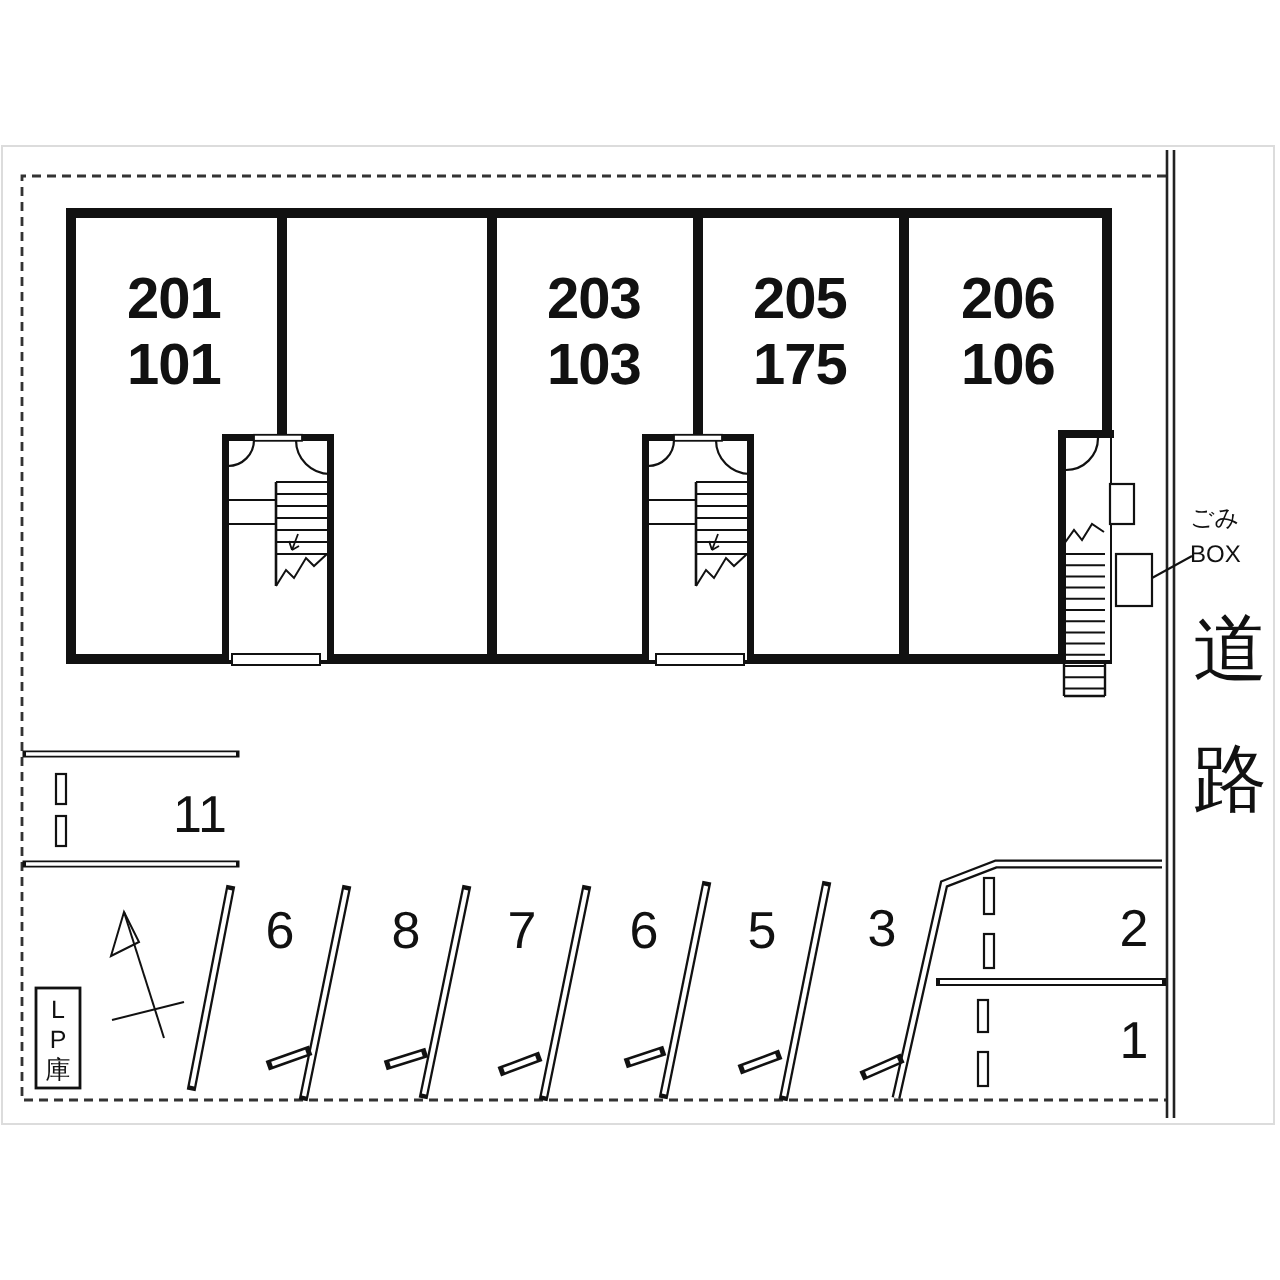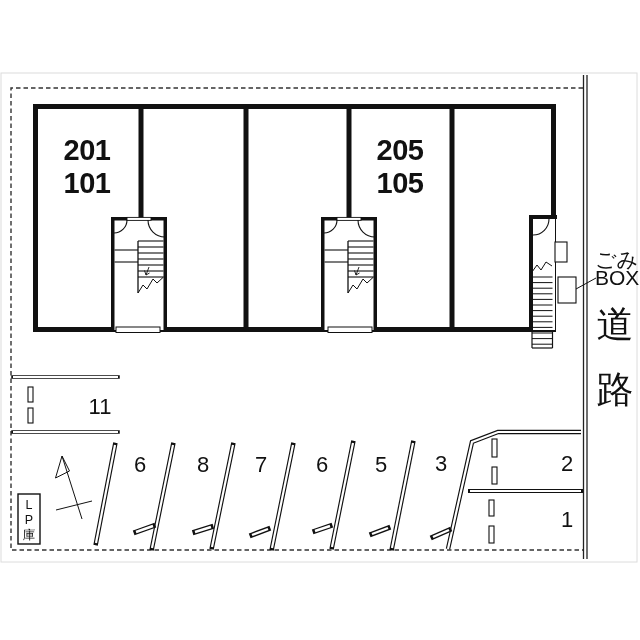--- a/index.html
+++ b/index.html
@@ -2,22 +2,22 @@
 <html><head>
 <meta charset="utf-8">
 <style>
   html,body{margin:0;padding:0;background:#fff;}
   #stage{position:relative;width:640px;height:640px;background:#ffffff;overflow:hidden;
          font-family:"Liberation Sans", sans-serif;color:#111;}
   #linework{position:absolute;left:0;top:0;}
   .txt{position:absolute;white-space:pre-line;color:#111;}
   .unit-label{width:100px;text-align:center;font-size:29px;line-height:33px;
               font-weight:600;letter-spacing:-0.5px;}
-  .park-label{width:44px;text-align:center;font-size:22px;line-height:26px;font-weight:500;}
-  .garbage-label{font-size:21px;line-height:17.5px;font-weight:500;}
+  .park-label{width:44px;text-align:center;font-size:26px;line-height:26px;font-weight:500;}
+  .garbage-label{font-size:12px;line-height:17.5px;font-weight:500;}
   .road-label{width:46px;text-align:center;font-size:37px;line-height:65px;font-weight:500;}
   .lp-label{width:22px;text-align:center;font-size:12.5px;line-height:15px;font-weight:500;}
 </style>
 </head>
 <body>
 
 <div id="stage">
 
   <svg id="linework" width="640" height="640" viewBox="0 0 640 640">
 
@@ -190,22 +190,26 @@
       <path d="M62 456 L55.5 478 L69.5 471 Z"></path>
       <line x1="62" y1="456" x2="82" y2="519"></line>
       <line x1="56" y1="510" x2="92" y2="501"></line>
     </g>
 
     <rect x="18" y="494" width="22" height="50" fill="#fff" stroke="#111" stroke-width="1.4"></rect>
   </svg>
 
   <div class="txt unit-label" style="left:37px;  top:134px;">201
 101</div>
+  <div class="txt unit-label" style="left:247px; top:134px;">203
+103</div>
   <div class="txt unit-label" style="left:350px; top:134px;">205
-105</div>
+175</div>
+  <div class="txt unit-label" style="left:454px; top:134px;">206
+106</div>
 
   <div class="txt park-label" style="left:78px;  top:394px;">11</div>
   <div class="txt park-label" style="left:118px; top:452px;">6</div>
   <div class="txt park-label" style="left:181px; top:452px;">8</div>
   <div class="txt park-label" style="left:239px; top:452px;">7</div>
   <div class="txt park-label" style="left:300px; top:452px;">6</div>
   <div class="txt park-label" style="left:359px; top:452px;">5</div>
   <div class="txt park-label" style="left:419px; top:451px;">3</div>
   <div class="txt park-label" style="left:545px; top:451px;">2</div>
   <div class="txt park-label" style="left:545px; top:507px;">1</div>

